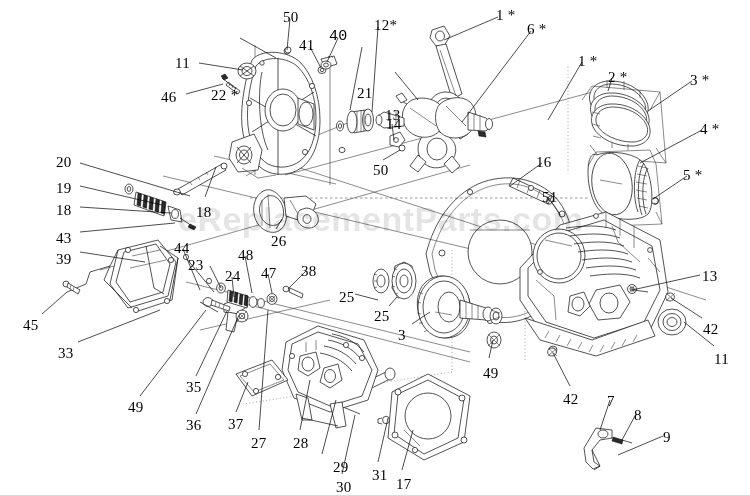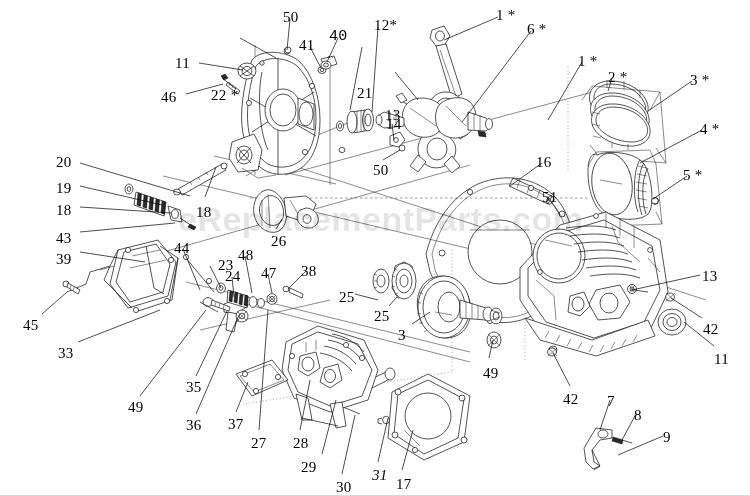--- a/index.html
+++ b/index.html
@@ -626,35 +626,35 @@
       <div class="callout" style="left: 373px; top: 163px;">50</div>
       <div class="callout" style="left: 56px; top: 155px;">20</div>
       <div class="callout" style="left: 56px; top: 181px;">19</div>
       <div class="callout" style="left: 56px; top: 203px;">18</div>
       <div class="callout" style="left: 56px; top: 231px;">43</div>
       <div class="callout" style="left: 56px; top: 252px;">39</div>
       <div class="callout" style="left: 23px; top: 318px;">45</div>
       <div class="callout" style="left: 58px; top: 346px;">33</div>
       <div class="callout" style="left: 196px; top: 205px;">18</div>
       <div class="callout" style="left: 174px; top: 241px;">44</div>
-      <div class="callout" style="left: 218px; top: 258px;">23</div>
+      <div class="callout" style="left: 188px; top: 258px;">23</div>
       <div class="callout" style="left: 225px; top: 269px;">24</div>
       <div class="callout" style="left: 238px; top: 248px;">48</div>
       <div class="callout" style="left: 261px; top: 266px;">47</div>
       <div class="callout" style="left: 301px; top: 264px; text-align: center;">38</div>
       <div class="callout" style="left: 271px; top: 234px;">26</div>
       <div class="callout" style="left: 128px; top: 400px;">49</div>
       <div class="callout" style="left: 186px; top: 380px;">35</div>
       <div class="callout" style="left: 186px; top: 418px;">36</div>
       <div class="callout" style="left: 228px; top: 417px;">37</div>
       <div class="callout" style="left: 251px; top: 436px;">27</div>
       <div class="callout" style="left: 293px; top: 436px;">28</div>
-      <div class="callout" style="left: 301px; top: 460px;">29</div>
+      <div class="callout" style="left: 333px; top: 460px;">29</div>
       <div class="callout" style="left: 336px; top: 480px;">30</div>
-      <div class="callout" style="left: 372px; top: 468px; font-style: italic;">31</div>
+      <div class="callout" style="left: 372px; top: 468px;">31</div>
       <div class="callout" style="left: 396px; top: 477px;">17</div>
       <div class="callout" style="left: 339px; top: 290px;">25</div>
       <div class="callout" style="left: 374px; top: 309px;">25</div>
       <div class="callout" style="left: 398px; top: 328px;">3</div>
       <div class="callout" style="left: 483px; top: 366px;">49</div>
       <div class="callout" style="left: 496px; top: 8px;">1 *</div>
       <div class="callout" style="left: 527px; top: 22px;">6 *</div>
       <div class="callout" style="left: 578px; top: 54px;">1 *</div>
       <div class="callout" style="left: 608px; top: 70px;">2 *</div>
       <div class="callout" style="left: 690px; top: 73px;">3 *</div>

